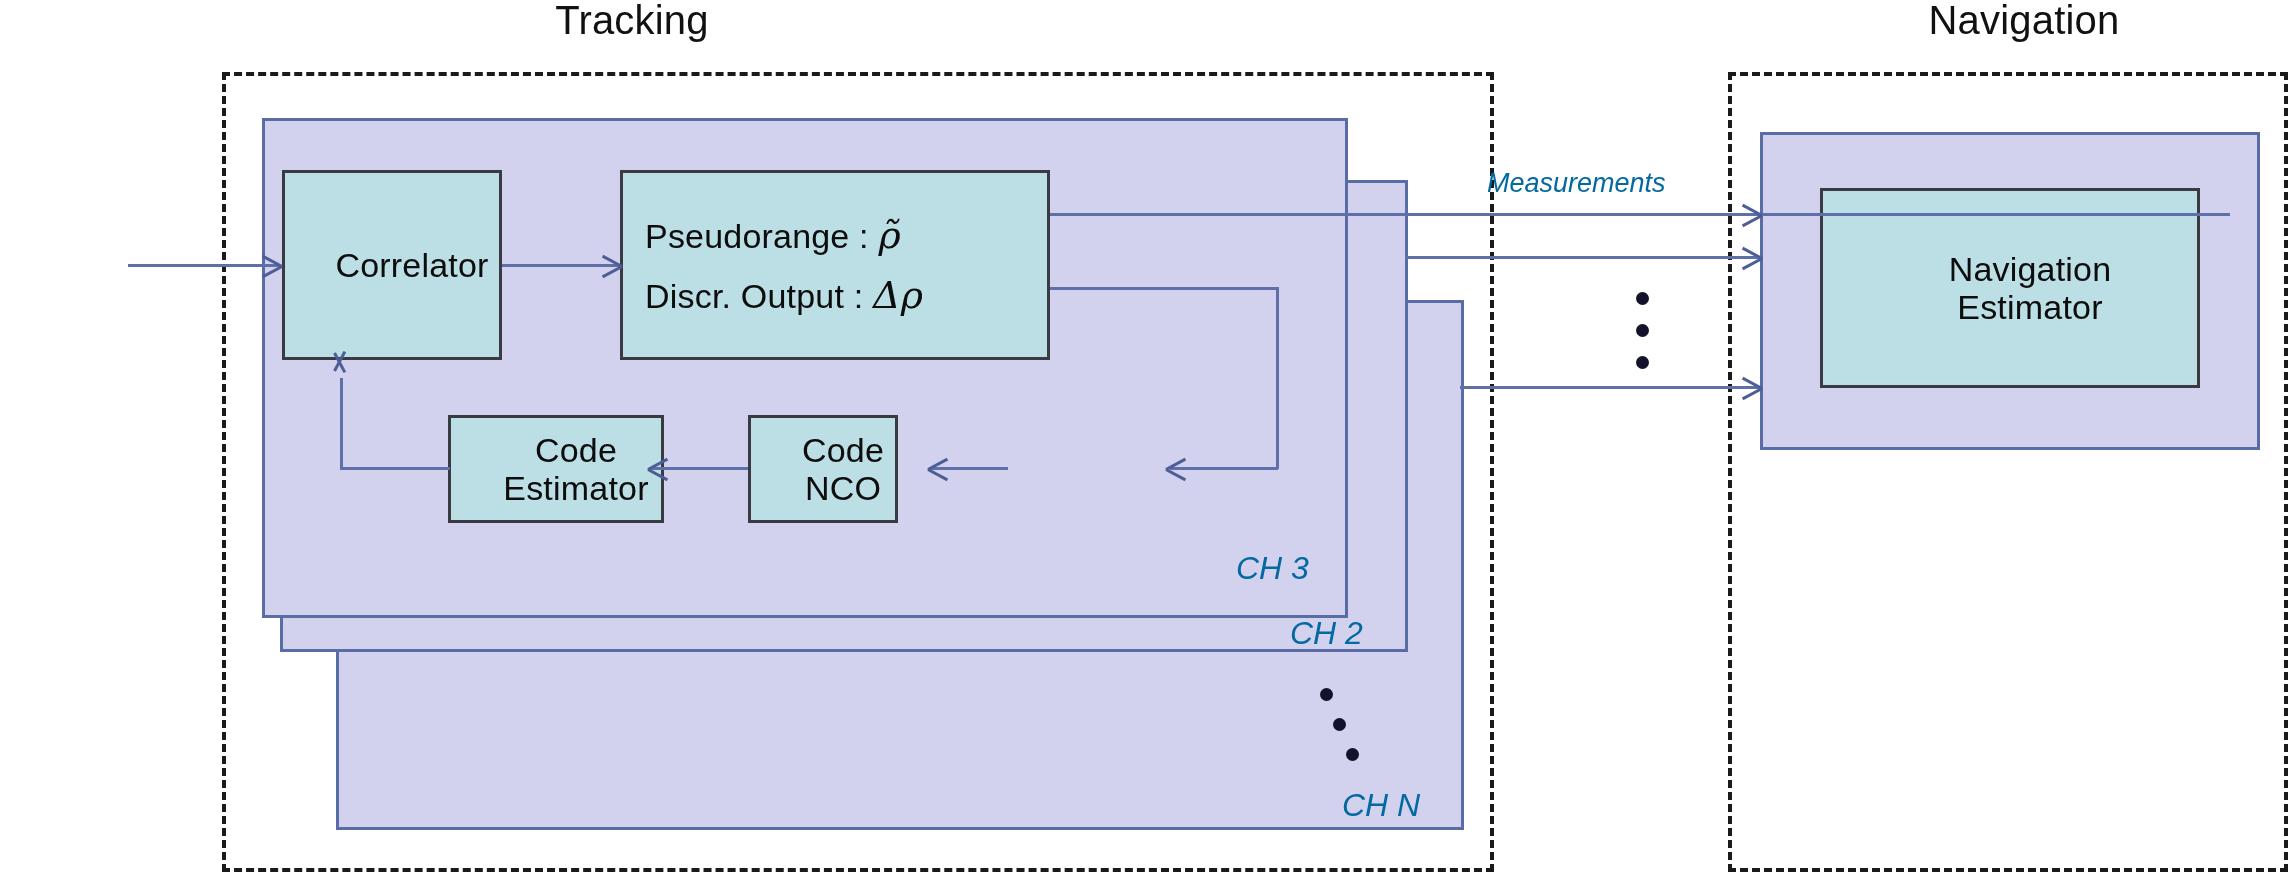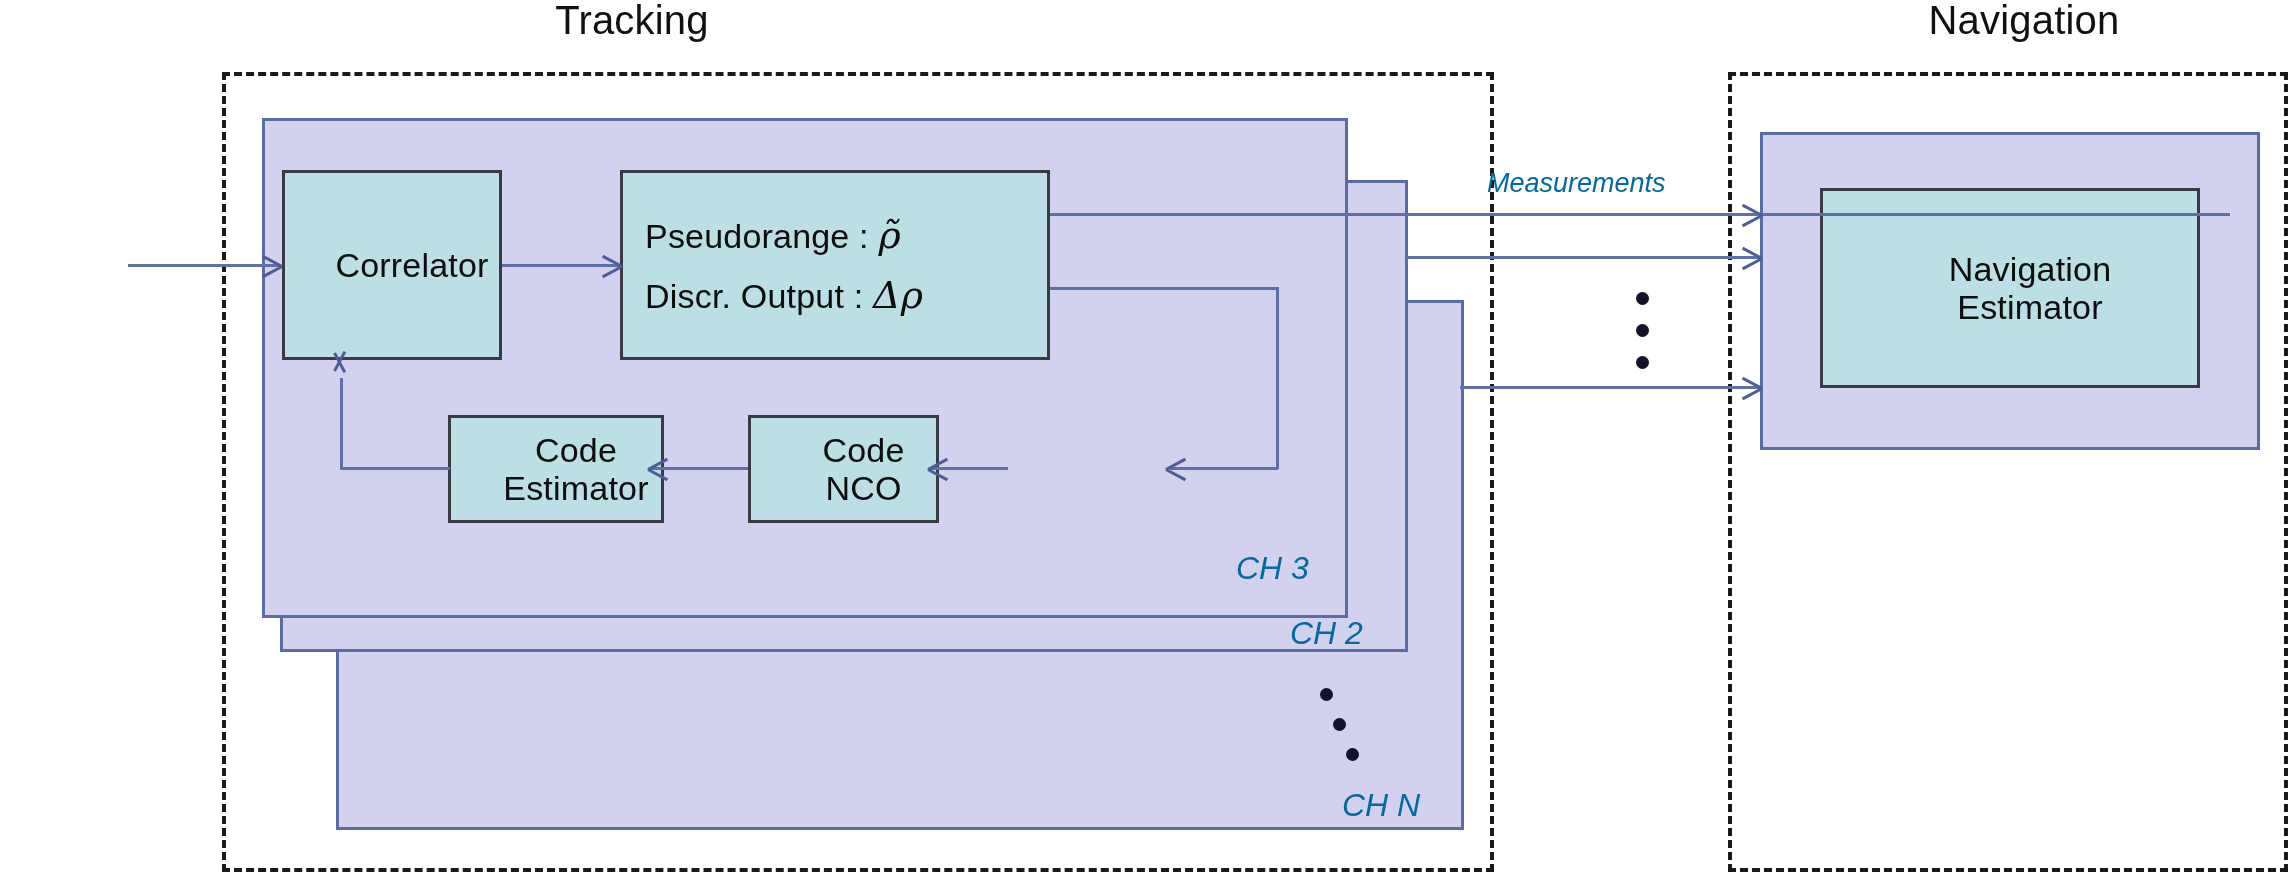--- a/index.html
+++ b/index.html
@@ -178,21 +178,21 @@
     </span>
   </div>
 
   <div class="block" style="left:448px; top:415px; width:216px; height:108px;">
     <span class="block-lines">
       <span class="ln">Code</span>
       <span class="ln">Estimator</span>
     </span>
   </div>
 
-  <div class="block" style="left:748px; top:415px; width:191px; height:108px;">
+  <div class="block" style="left:748px; top:415px; width:150px; height:108px;">
     <span class="block-lines">
       <span class="ln">Code NCO</span>
     </span>
   </div>
 
 
   <div class="panel" style="left:1760px; top:132px; width:500px; height:318px;"></div>
 
   <div class="block" style="left:1820px; top:188px; width:380px; height:200px;">
     <span class="block-lines">

